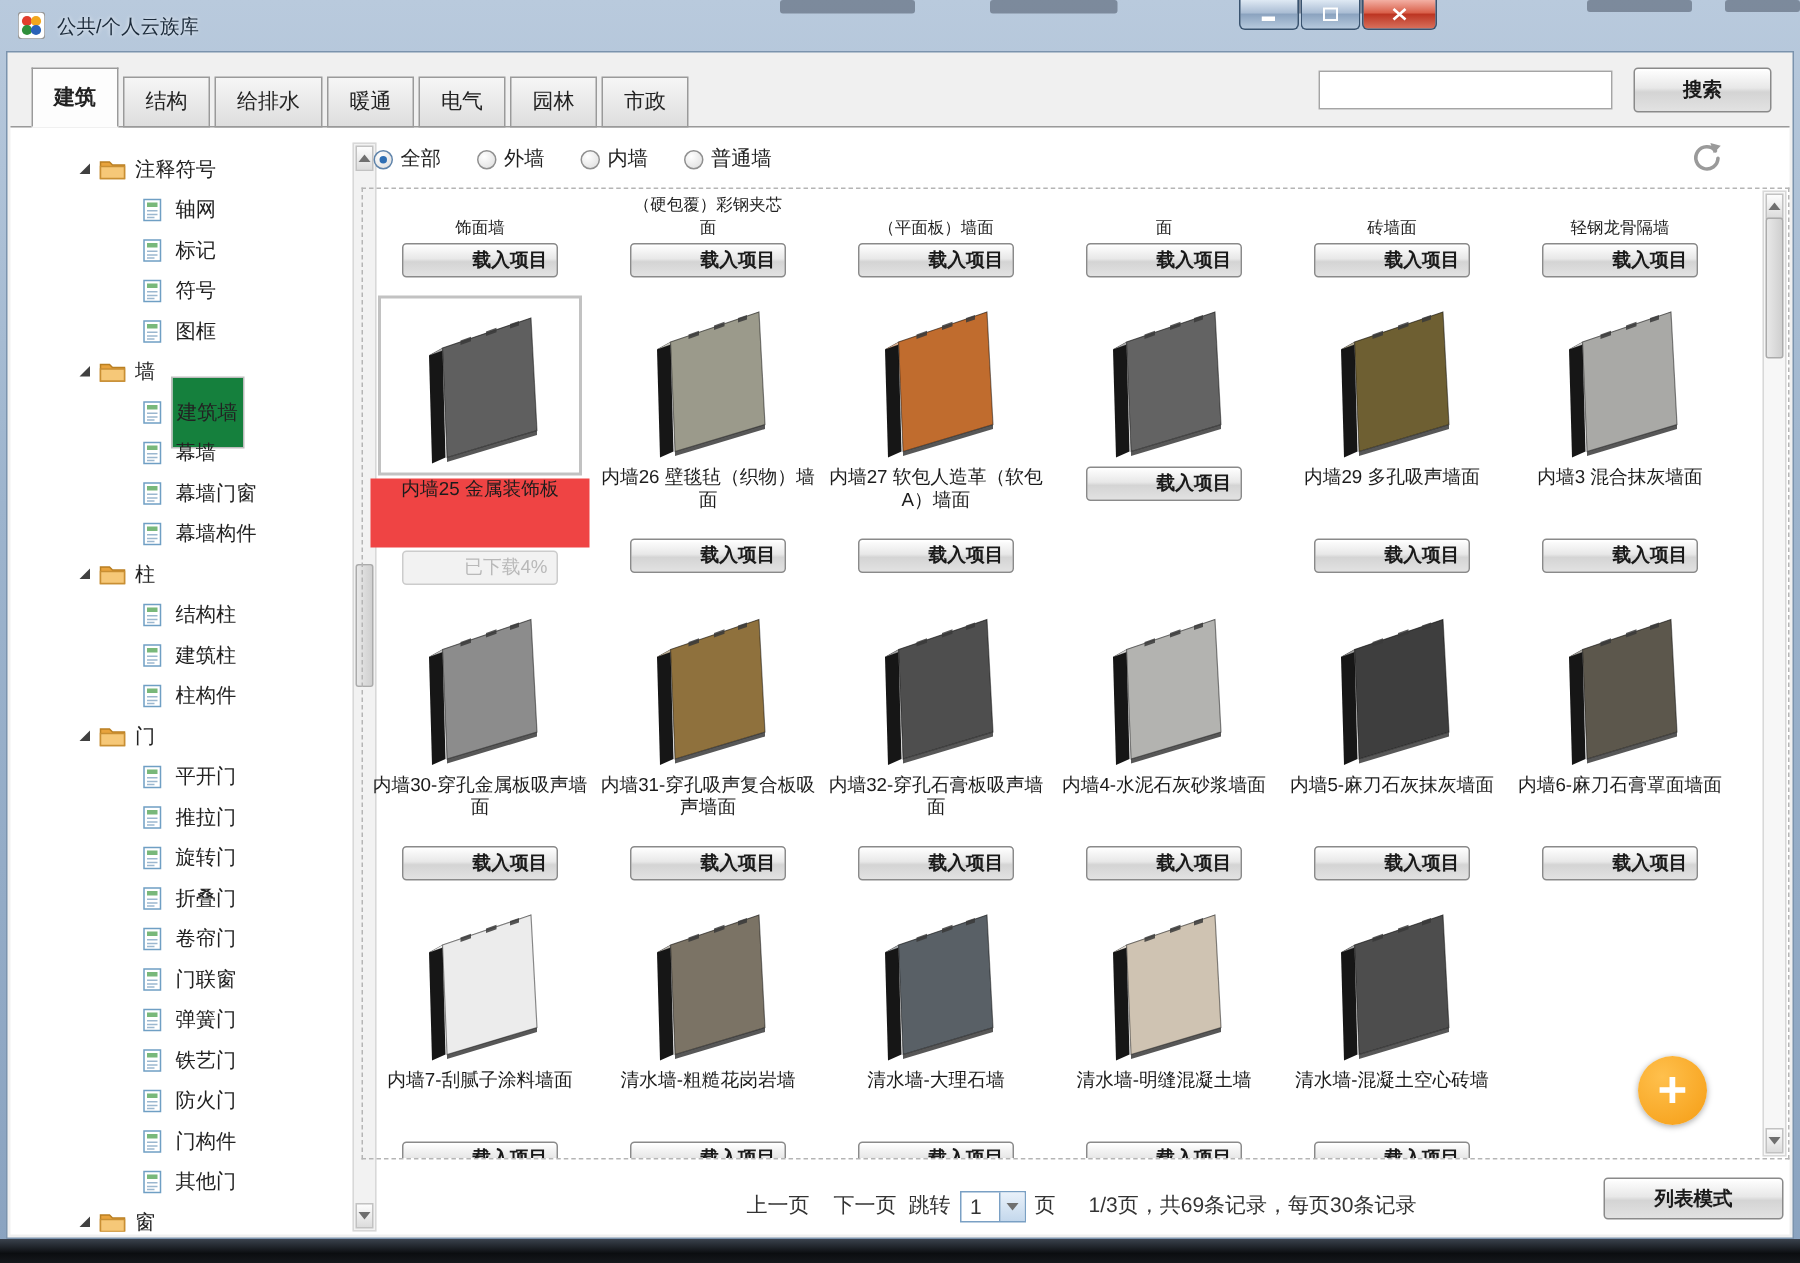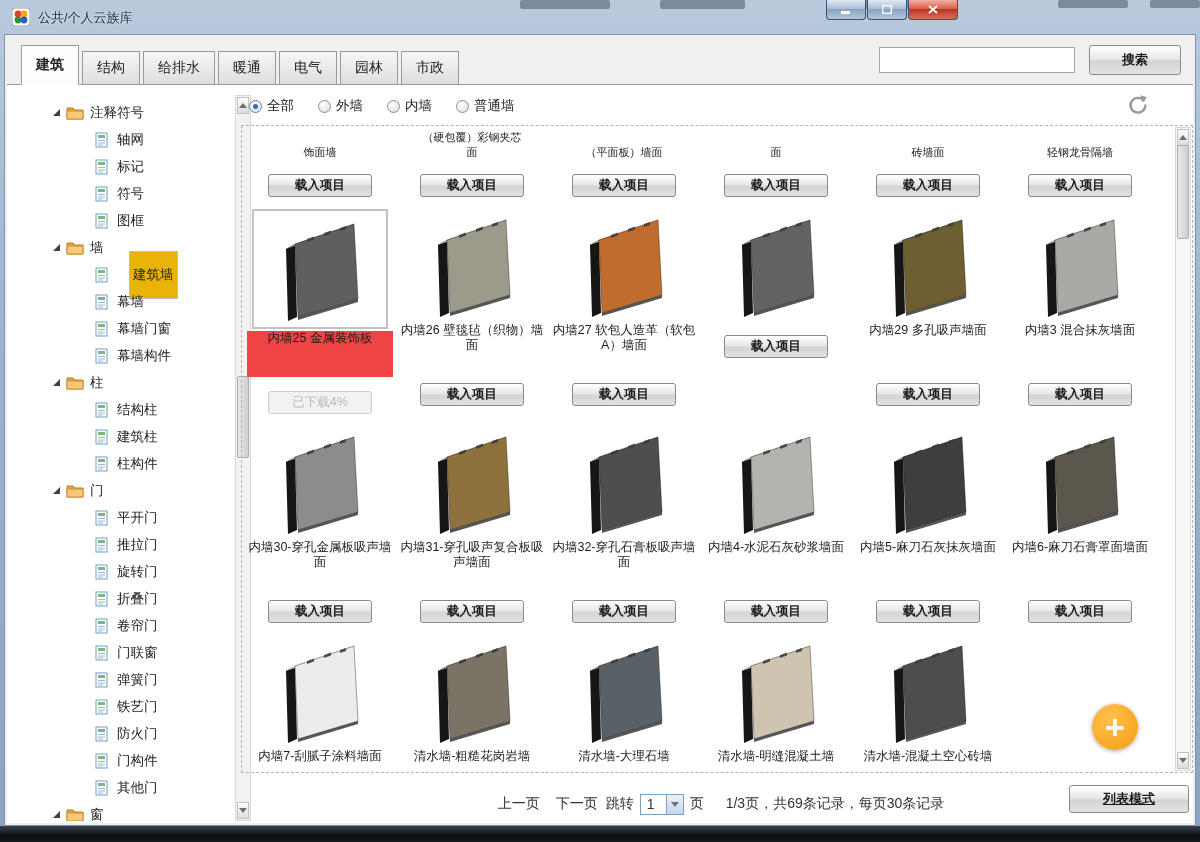--- a/index.html
+++ b/index.html
@@ -28,21 +28,21 @@
   
   .btn97{background:linear-gradient(180deg,#ffffff,#e8e8e8 45%,#d4d4d4 55%,#e2e2e2);border:1px solid #8a8a8a;border-radius:3px;font-size:13px;font-weight:bold;color:#1a1a1a;font-family:inherit;box-shadow:inset 0 1px 0 #fff;cursor:default;}
   .btn97.disabled{background:#f2f2f2;border-color:#cccccc;color:#b9b9b9;font-weight:normal;box-shadow:none;}
   
   #sidebar{position:absolute;left:40px;top:60px;width:206px;height:726px;background:#fff;}
   #tree{position:absolute;left:0;top:4px;right:17px;bottom:0;overflow:hidden;}
   .tree-row{height:27px;display:flex;align-items:center;font-size:13.5px;color:#222;cursor:default;white-space:nowrap;}
   .tree-row.folder{padding-left:6px;}
   .tree-row.leaf{padding-left:48px;}
   .tree-row .tlabel{margin-left:6px;}
-  .tree-row.selected .tlabel{background:#eab308;outline:1px solid #bdbdbd;padding:14px 3px;margin-left:19px;}
+  .tree-row.selected .tlabel{background:#15803d;outline:1px solid #bdbdbd;padding:14px 3px;margin-left:4px;}
   .arrow{width:11px;height:11px;margin-right:4px;flex:0 0 auto;}
   .icon16{width:18px;height:16px;flex:0 0 auto;}
   
   .sb{position:absolute;background:#f2f2f2;border:1px solid #d8d8d8;box-sizing:border-box;}
   .sb-arrow{position:absolute;left:1px;right:1px;height:15px;background:linear-gradient(180deg,#fdfdfd,#dcdcdc);border:1px solid #c2c2c2;display:flex;align-items:center;justify-content:center;}
   .sb-thumb{position:absolute;left:1px;right:1px;background:linear-gradient(90deg,#e8e8e8,#cfcfcf);border:1px solid #ababab;border-radius:2px;}
   .tri{width:0;height:0;border-left:4px solid transparent;border-right:4px solid transparent;}
   .tri.up{border-bottom:5px solid #6f6f6f;}
   .tri.down{border-top:5px solid #6f6f6f;}
   
@@ -54,33 +54,33 @@
   .radio.checked::after{content:"";position:absolute;left:3px;top:3px;width:5px;height:5px;border-radius:50%;background:#2f6fb4;}
   #refresh{position:absolute;right:46px;top:2px;width:24px;height:24px;}
   
   #gridbox{position:absolute;left:2px;top:34px;width:952px;height:648px;border:1px dashed #b5b5b5;box-sizing:border-box;overflow:hidden;}
   #gridrows{position:absolute;left:0;top:0;width:934px;}
   .grow{display:grid;grid-template-columns:repeat(6,152px);justify-items:center;margin-left:2px;}
   .cell{width:148px;display:flex;flex-direction:column;align-items:center;}
   .plabel{height:32px;display:flex;align-items:flex-end;justify-content:center;font-size:11px;color:#222;text-align:center;white-space:pre-line;line-height:15px;overflow:hidden;width:146px;}
   .glabel{height:46px;margin-top:2px;font-size:12.5px;line-height:15px;color:#1c1c1c;text-align:center;overflow:hidden;width:146px;}
   .glabel.selbg{background:#ef4444;}
-  .loadbtn{width:104px;height:23px;margin-top:14px;font-size:12.5px;}
+  .loadbtn{width:104px;height:23px;margin-top:2px;font-size:12.5px;text-align:right;}
   .thumbwrap{width:100px;height:112px;display:flex;align-items:center;justify-content:center;}
   .thumbwrap.framed{width:132px;height:116px;background:#fff;border:2px solid #c2c2c2;}
   .partial{margin-top:2px;}
   .fullrow{margin-top:12px;}
   
   
   #pager{position:absolute;left:0;right:0;top:696px;height:34px;display:flex;align-items:center;justify-content:center;font-size:14px;color:#333;}
   #pager .lnk{margin:0 8px;cursor:default;}
   #combo{width:44px;height:21px;border:1px solid #7aa0c4;background:#fff;display:inline-flex;align-items:center;justify-content:space-between;padding-left:6px;margin:0 6px;box-sizing:border-box;}
   #combo .cbtn{width:16px;height:100%;background:linear-gradient(180deg,#e9f1fa,#c4d8ec);border-left:1px solid #7aa0c4;display:flex;align-items:center;justify-content:center;}
   #summary{margin-left:22px;}
-  #listmode{position:absolute;right:6px;top:694px;width:120px;height:28px;text-decoration:underline;}
+  #listmode{position:absolute;right:6px;top:694px;width:120px;height:28px;}
   
   #fab{position:absolute;left:1092px;top:704px;width:46px;height:46px;border-radius:50%;background:radial-gradient(circle at 35% 30%,#ffc04d,#f59d14);color:#fff;font-size:34px;font-weight:bold;display:flex;align-items:center;justify-content:center;box-shadow:0 1px 4px rgba(0,0,0,.35);z-index:20;line-height:1;}
   
   #bottomstrip{position:absolute;left:0;top:826px;width:1200px;height:16px;background:linear-gradient(180deg,#3a424d,#0b0d10 60%,#15181c);}
 </style>
 </head>
 <body>
 
 <div id="screen">
 

